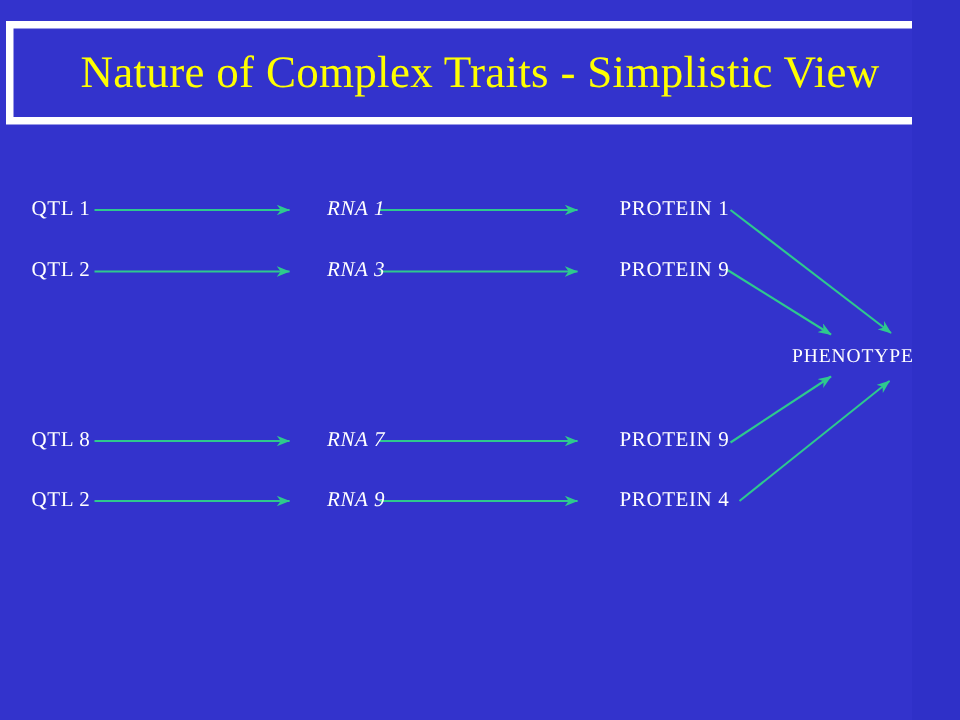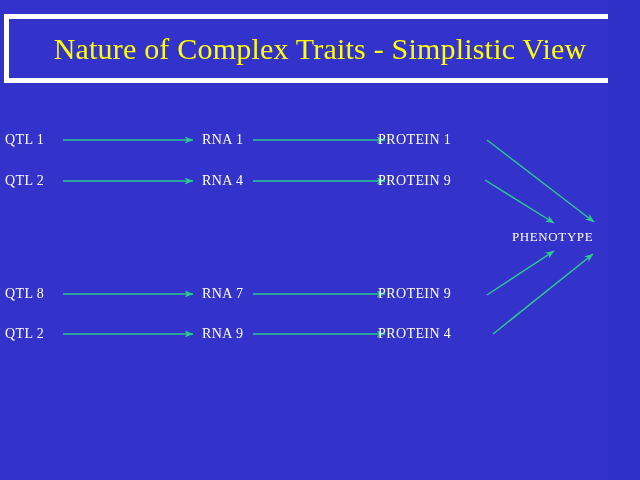--- a/index.html
+++ b/index.html
@@ -40,24 +40,25 @@
     letter-spacing: 0.2px;
     white-space: nowrap;
   }
   .node-label {
     position: absolute;
     color: #ffffff;
     font-size: 14px;
     line-height: 14px;
     white-space: nowrap;
     letter-spacing: 0.4px;
+    margin-left: 16px;
   }
   .node-qtl   { left: 5px; }
-  .node-rna   { left: 202px; }
-  .node-prot  { left: 378px; }
+  .node-rna   { left: 202px; font-style: italic; }
+  .node-prot  { left: 397px; }
   .node-pheno { left: 512px; font-size: 13px; letter-spacing: 0.6px; }
   .row-1 { top: 133px; }
   .row-2 { top: 174px; }
   .row-3 { top: 287px; }
   .row-4 { top: 327px; }
   .row-p { top: 230px; }
   #arrow-layer {
     position: absolute;
     left: 0;
     top: 0;
@@ -99,21 +100,21 @@
       <line x1="493" y1="334" x2="593" y2="254"></line>
     </g>
   </svg>
 
   <div class="node-label node-qtl row-1">QTL 1</div>
   <div class="node-label node-qtl row-2">QTL 2</div>
   <div class="node-label node-qtl row-3">QTL 8</div>
   <div class="node-label node-qtl row-4">QTL 2</div>
 
   <div class="node-label node-rna row-1">RNA 1</div>
-  <div class="node-label node-rna row-2">RNA 4</div>
+  <div class="node-label node-rna row-2">RNA 3</div>
   <div class="node-label node-rna row-3">RNA 7</div>
   <div class="node-label node-rna row-4">RNA 9</div>
 
   <div class="node-label node-prot row-1">PROTEIN 1</div>
   <div class="node-label node-prot row-2">PROTEIN 9</div>
   <div class="node-label node-prot row-3">PROTEIN 9</div>
   <div class="node-label node-prot row-4">PROTEIN 4</div>
 
   <div class="node-label node-pheno row-p">PHENOTYPE</div>
 

